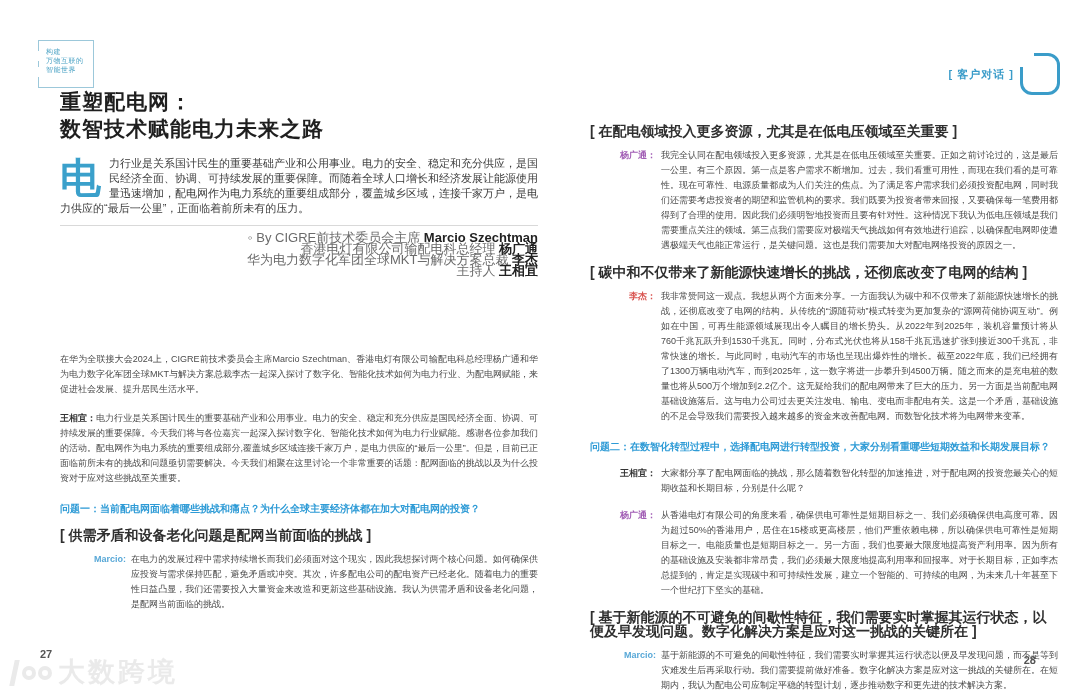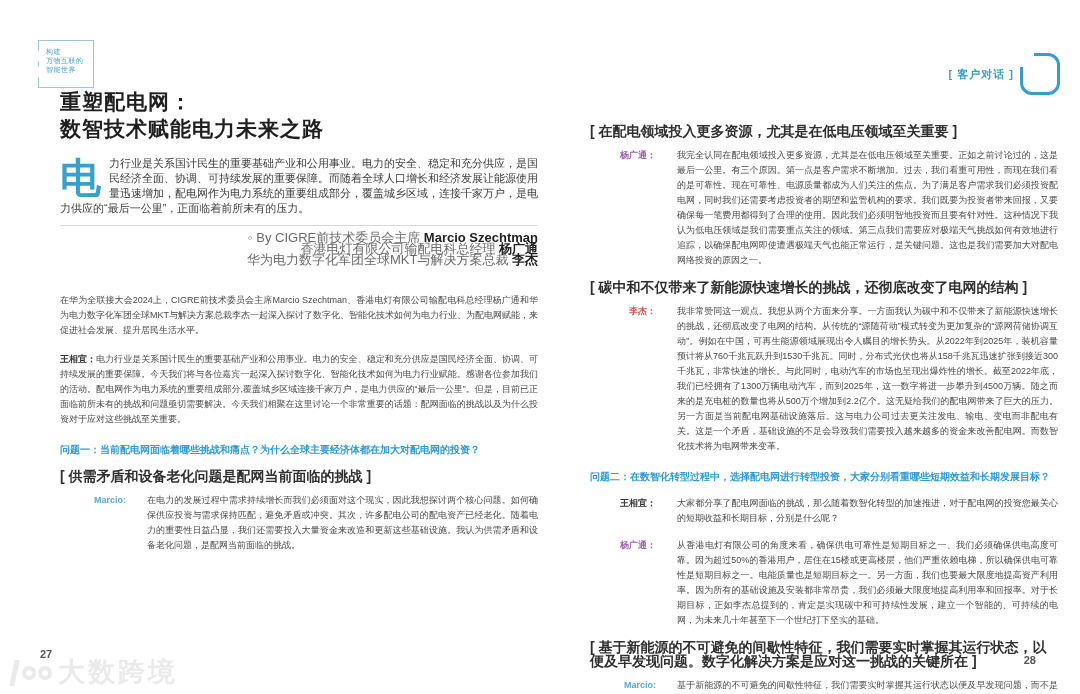--- a/index.html
+++ b/index.html
@@ -19,28 +19,28 @@
   .title { margin-top:0; font-size:21px; line-height:27px; font-weight:bold; color:#1f1f1f; letter-spacing:1px; }
 
   .intro { margin-top:14px; font-size:11px; line-height:15px; color:#3c3c3c; text-align:justify; }
   .dropcap { float:left; font-size:41px; line-height:41px; font-weight:bold; color:#3aa0cb;
              margin:2px 8px 0 0; }
 
   .rule { margin-top:9px; border-top:1px solid #d9d9d9; }
   .byline { margin-top:6px; text-align:right; font-size:13px; line-height:11px; color:#6b6b6b; }
   .byline b { color:#222; }
 
-  .body-block { margin-top:28px; font-size:9px; line-height:15px; color:#4a4a4a; text-align:justify; }
+  .body-block { margin-top:76px; font-size:9px; line-height:15px; color:#4a4a4a; text-align:justify; }
   .para { margin-bottom:14px; }
   .inline-speaker { font-weight:bold; color:#333; }
 
   .q-heading { font-size:10px; line-height:14px; font-weight:bold; color:#2e9bd6; margin:16px 0 12px 0; }
   .subhead { font-size:14px; line-height:14px; font-weight:bold; color:#2f2f2f; margin:12px 0 10px 0; }
 
-  .dlg { display:flex; padding-left:24px; margin-bottom:12px; font-size:9px; line-height:15px; color:#4a4a4a;gap:16px; }
+  .dlg { display:flex; padding-left:24px; margin-bottom:12px; font-size:9px; line-height:15px; color:#4a4a4a; }
   .sp { flex:0 0 42px; white-space:nowrap; text-align:right; font-weight:bold; }
   .dtext { flex:1; margin-left:5px; text-align:justify; }
   .sp-marcio { color:#58a8d7; }
   .sp-yang   { color:#a25eb5; }
   .sp-li     { color:#d9534f; }
   .sp-wang   { color:#333333; }
 
   
   .page-right { position:absolute; left:590px; top:50px; width:468px; }
   .badge { position:absolute; right:-2px; top:3px; display:flex; align-items:center; }
@@ -89,20 +89,23 @@
 
       <div class="byline">
         <div class="byline-line">
           <span>◦ By CIGRE前技术委员会主席 </span><b>Marcio Szechtman</b>
         </div>
         <div class="byline-line">
           <span>香港电灯有限公司输配电科总经理 </span><b>杨广通</b>
         </div>
         <div class="byline-line">
           <span>华为电力数字化军团全球MKT与解决方案总裁 </span><b>李杰</b>
+        </div>
+        <div class="byline-line">
+          <span>主持人 </span><b>王相宜</b>
         </div>
       </div>
 
       <div class="body-block">
         <div class="para">在华为全联接大会2024上，CIGRE前技术委员会主席Marcio Szechtman、香港电灯有限公司输配电科总经理杨广通和华为电力数字化军团全球MKT与解决方案总裁李杰一起深入探讨了数字化、智能化技术如何为电力行业、为配电网赋能，来促进社会发展、提升居民生活水平。</div>
 
         <div class="para">
           <span class="inline-speaker">王相宜：</span><span>电力行业是关系国计民生的重要基础产业和公用事业。电力的安全、稳定和充分供应是国民经济全面、协调、可持续发展的重要保障。今天我们将与各位嘉宾一起深入探讨数字化、智能化技术如何为电力行业赋能。感谢各位参加我们的活动。配电网作为电力系统的重要组成部分,覆盖城乡区域连接千家万户，是电力供应的“最后一公里”。但是，目前已正面临前所未有的挑战和问题亟切需要解决。今天我们相聚在这里讨论一个非常重要的话题：配网面临的挑战以及为什么投资对于应对这些挑战至关重要。</span>
         </div>
 

